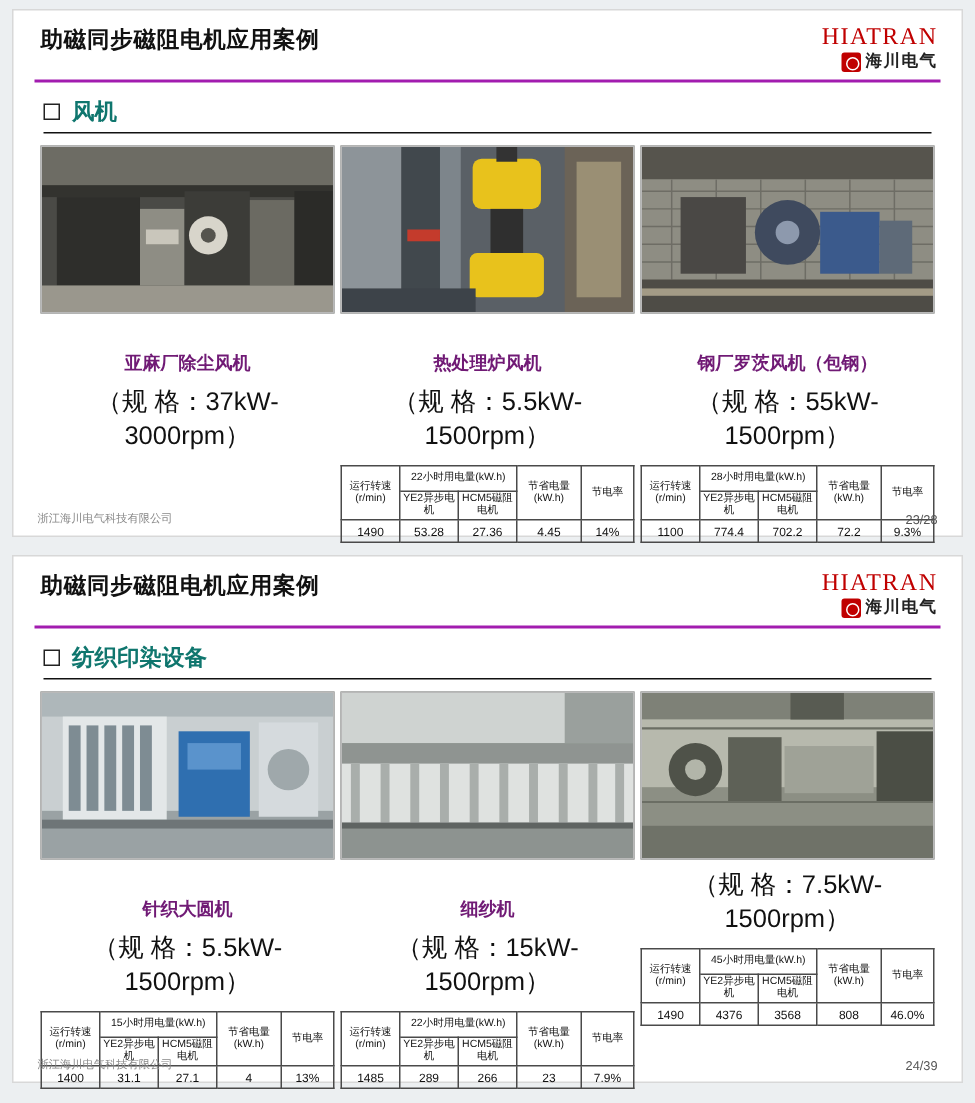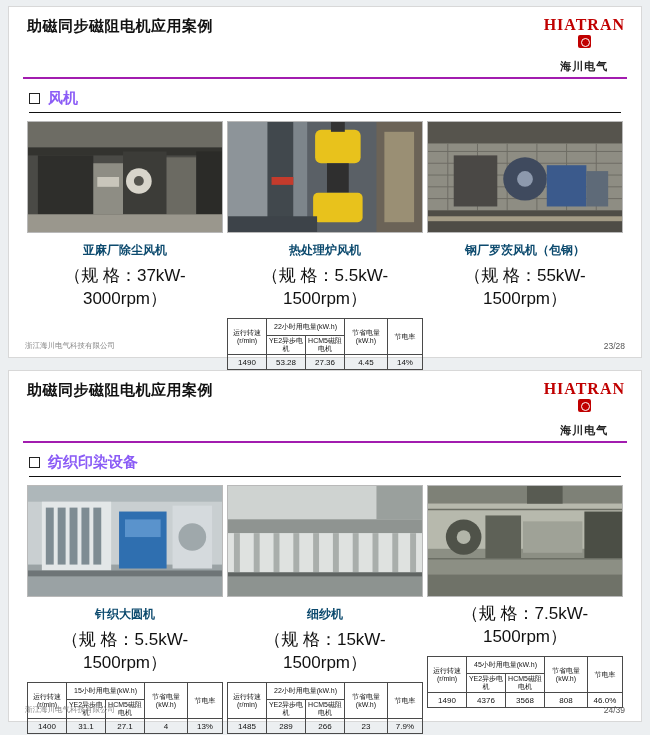--- a/index.html
+++ b/index.html
@@ -33,32 +33,31 @@
   .slide-title {
     font-size: 15px;
     font-weight: bold;
     color: #111;
     letter-spacing: 0.5px;
     padding-left: 4px;
   }
   .logo { text-align: right; line-height: 1; padding-right: 2px; }
   .logo-main {
     color: #c00000;
-    font-weight: bold;
+    font-weight: normal;
     font-size: 16px;
     letter-spacing: 1px;
     font-family: "Liberation Serif", serif;
   }
   .logo-sub {
     display: flex;
     align-items: center;
     justify-content: flex-end;
-    gap: 13px;
+    gap: 3px;
     margin-top: 2px;
-    flex-direction: column;
   }
   .logo-mark {
     width: 13px; height: 13px;
     background: #c00000;
     border-radius: 2px;
     position: relative;
   }
   .logo-mark::after {
     content: "";
     position: absolute;
@@ -81,21 +80,21 @@
     margin: 10px 0 4px 6px;
   }
   .sec-box {
     width: 11px; height: 11px;
     border: 1.5px solid #222;
     display: inline-block;
   }
   .sec-label {
     font-size: 15px;
     font-weight: bold;
-    color: #8b5cf6;
+    color: #0f766e;
   }
   .sec-underline {
     margin: 0 6px 0 6px;
     border-bottom: 1.5px solid #111;
     width: 98%;
   }
   
   .cards {
     display: flex;
     justify-content: space-between;
@@ -109,22 +108,22 @@
     border: 1px solid #b9b9b9;
     overflow: hidden;
     position: relative;
     background: #5d5f5a;
   }
   .photo svg { display: block; width: 100%; height: 100%; }
   .cap1 {
     text-align: center;
     font-size: 12px;
     font-weight: bold;
-    color: #0c4a6e;
-    margin-top: 9px;
+    color: #701a75;
+    margin-top: 25px;
   }
   .cap2 {
     text-align: center;
     font-size: 17px;
     color: #111;
     margin-top: 5px;
   }
   
   table.dt {
     border-collapse: collapse;
@@ -261,20 +260,42 @@
             <circle cx="98" cy="58" r="22" fill="#3f4a5e"></circle>
             <circle cx="98" cy="58" r="8" fill="#8d99ad"></circle>
             <rect x="120" y="44" width="40" height="42" fill="#3b5a8c"></rect>
             <rect x="160" y="50" width="22" height="36" fill="#5e6a78"></rect>
             <rect x="0" y="90" width="196" height="22" fill="#4e4c46"></rect>
             <rect x="0" y="96" width="196" height="5" fill="#a39b86"></rect>
           </svg>
         </div>
         <div class="cap1">钢厂罗茨风机（包钢）</div>
         <div class="cap2">（规 格：55kW-1500rpm）</div>
+        <table class="dt">
+          <tbody>
+              <tr class="hrow">
+            <td rowspan="2" style="width:20%">运行转速
+(r/min)</td>
+            <td colspan="2" style="width:40%">28小时用电量(kW.h)</td>
+            <td rowspan="2" style="width:22%">节省电量(kW.h)</td>
+            <td rowspan="2" style="width:18%">节电率</td>
+          </tr>
+          <tr class="hrow">
+            <td>YE2异步电机</td>
+            <td>HCM5磁阻电机</td>
+          </tr>
+          <tr class="vrow">
+            <td>1100</td>
+            <td>774.4</td>
+            <td>702.2</td>
+            <td>72.2</td>
+            <td class="green">9.3%</td>
+          </tr>
+        </tbody>
+          </table>
       </div>
 
     </div>
 
     <div class="footer">浙江海川电气科技有限公司</div>
     <div class="pagenum">23/28</div>
   </div>
 
   <div class="slide">
     <div class="slide-header">

